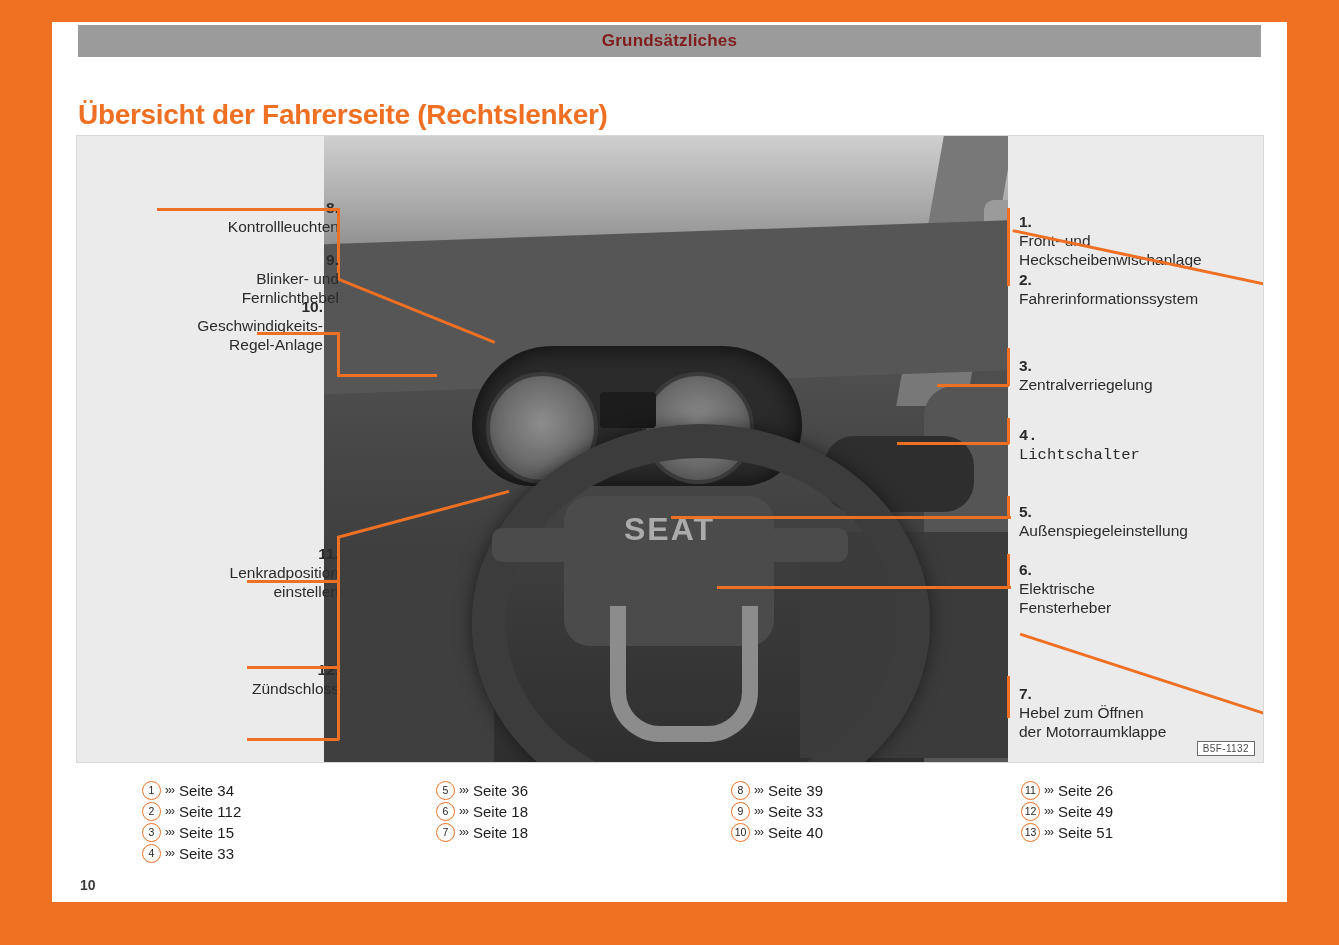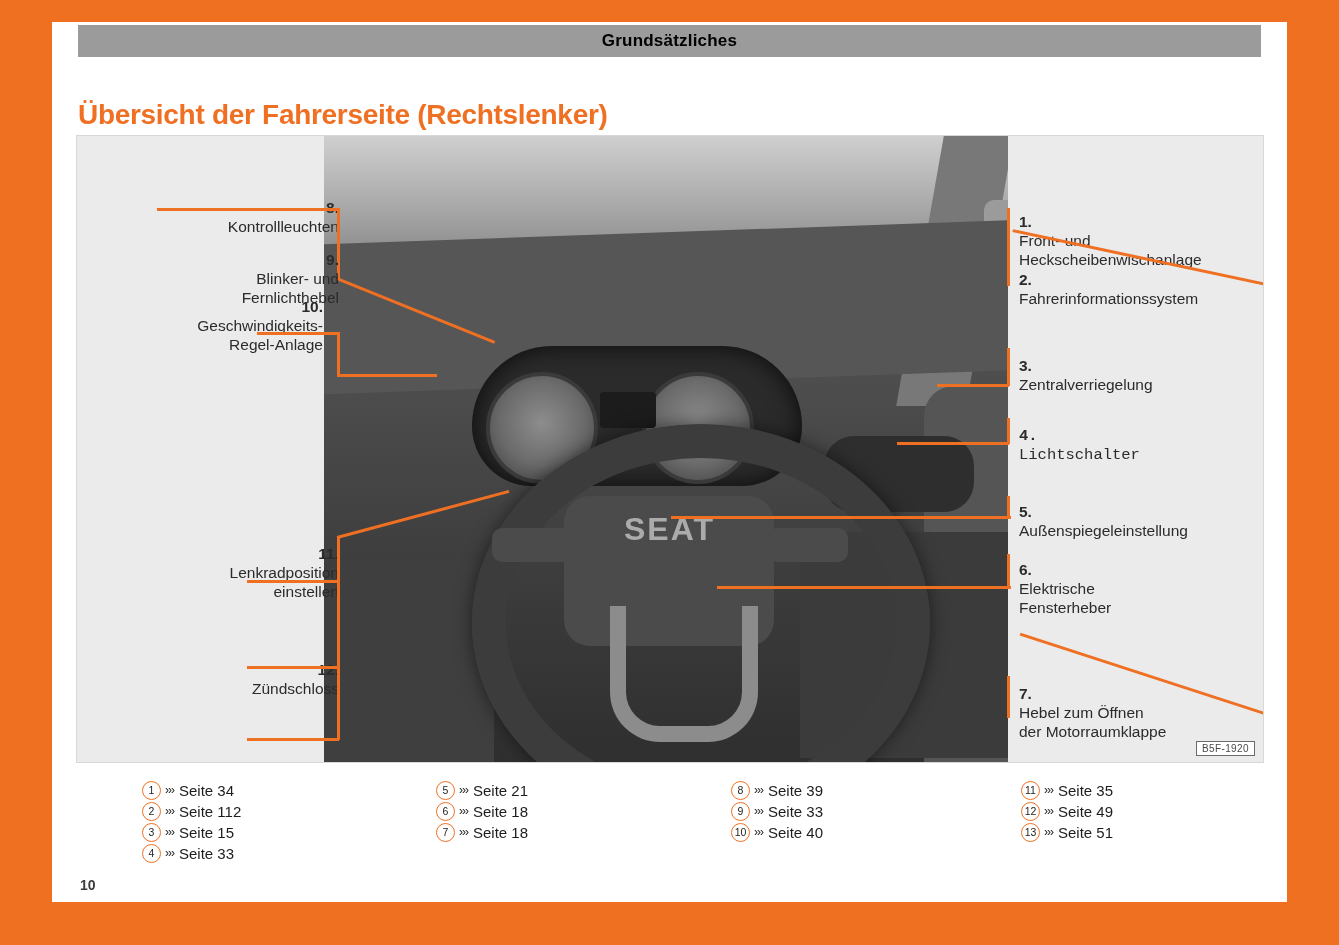--- a/index.html
+++ b/index.html
@@ -22,21 +22,21 @@
     background: #ffffff;
   }
   
   .header-bar {
     position: absolute;
     left: 26px;
     top: 3px;
     width: 1183px;
     height: 32px;
     background: #9b9b9b;
-    color: #000000;
+    color: #7f1d1d;
     font-size: 17px;
     font-weight: bold;
     display: flex;
     align-items: center;
     justify-content: center;
     letter-spacing: 0.2px;
   }
   
   .page-title {
     position: absolute;
@@ -365,21 +365,21 @@
     <div class="lead" style="left:640px; top:450px; width:294px;"></div>
 
     <div class="callout right" style="left:942px; top:530px; width:250px;">
       <span class="num">7.</span>
       <span>Hebel zum Öffnen
 der Motorraumklappe</span>
     </div>
     <div class="lead v" style="left:930px; top:540px; height:42px;"></div>
     <div class="lead" style="left:930px; top:580px; width:270px; transform:rotate(18deg); transform-origin:right center;"></div>
 
-    <div class="fig-code">B5F-1920</div>
+    <div class="fig-code">B5F-1132</div>
   </div>
 
   <div class="refs">
 
     <div class="ref-col" style="left:66px;">
       <div class="ref-row">
         <span class="ref-badge">1</span>
         <span class="chev">›››</span>
         <span>Seite 34</span>
       </div>
@@ -397,21 +397,21 @@
         <span class="ref-badge">4</span>
         <span class="chev">›››</span>
         <span>Seite 33</span>
       </div>
     </div>
 
     <div class="ref-col" style="left:360px;">
       <div class="ref-row">
         <span class="ref-badge">5</span>
         <span class="chev">›››</span>
-        <span>Seite 21</span>
+        <span>Seite 36</span>
       </div>
       <div class="ref-row">
         <span class="ref-badge">6</span>
         <span class="chev">›››</span>
         <span>Seite 18</span>
       </div>
       <div class="ref-row">
         <span class="ref-badge">7</span>
         <span class="chev">›››</span>
         <span>Seite 18</span>
@@ -433,21 +433,21 @@
         <span class="ref-badge">10</span>
         <span class="chev">›››</span>
         <span>Seite 40</span>
       </div>
     </div>
 
     <div class="ref-col" style="left:945px;">
       <div class="ref-row">
         <span class="ref-badge">11</span>
         <span class="chev">›››</span>
-        <span>Seite 35</span>
+        <span>Seite 26</span>
       </div>
       <div class="ref-row">
         <span class="ref-badge">12</span>
         <span class="chev">›››</span>
         <span>Seite 49</span>
       </div>
       <div class="ref-row">
         <span class="ref-badge">13</span>
         <span class="chev">›››</span>
         <span>Seite 51</span>

